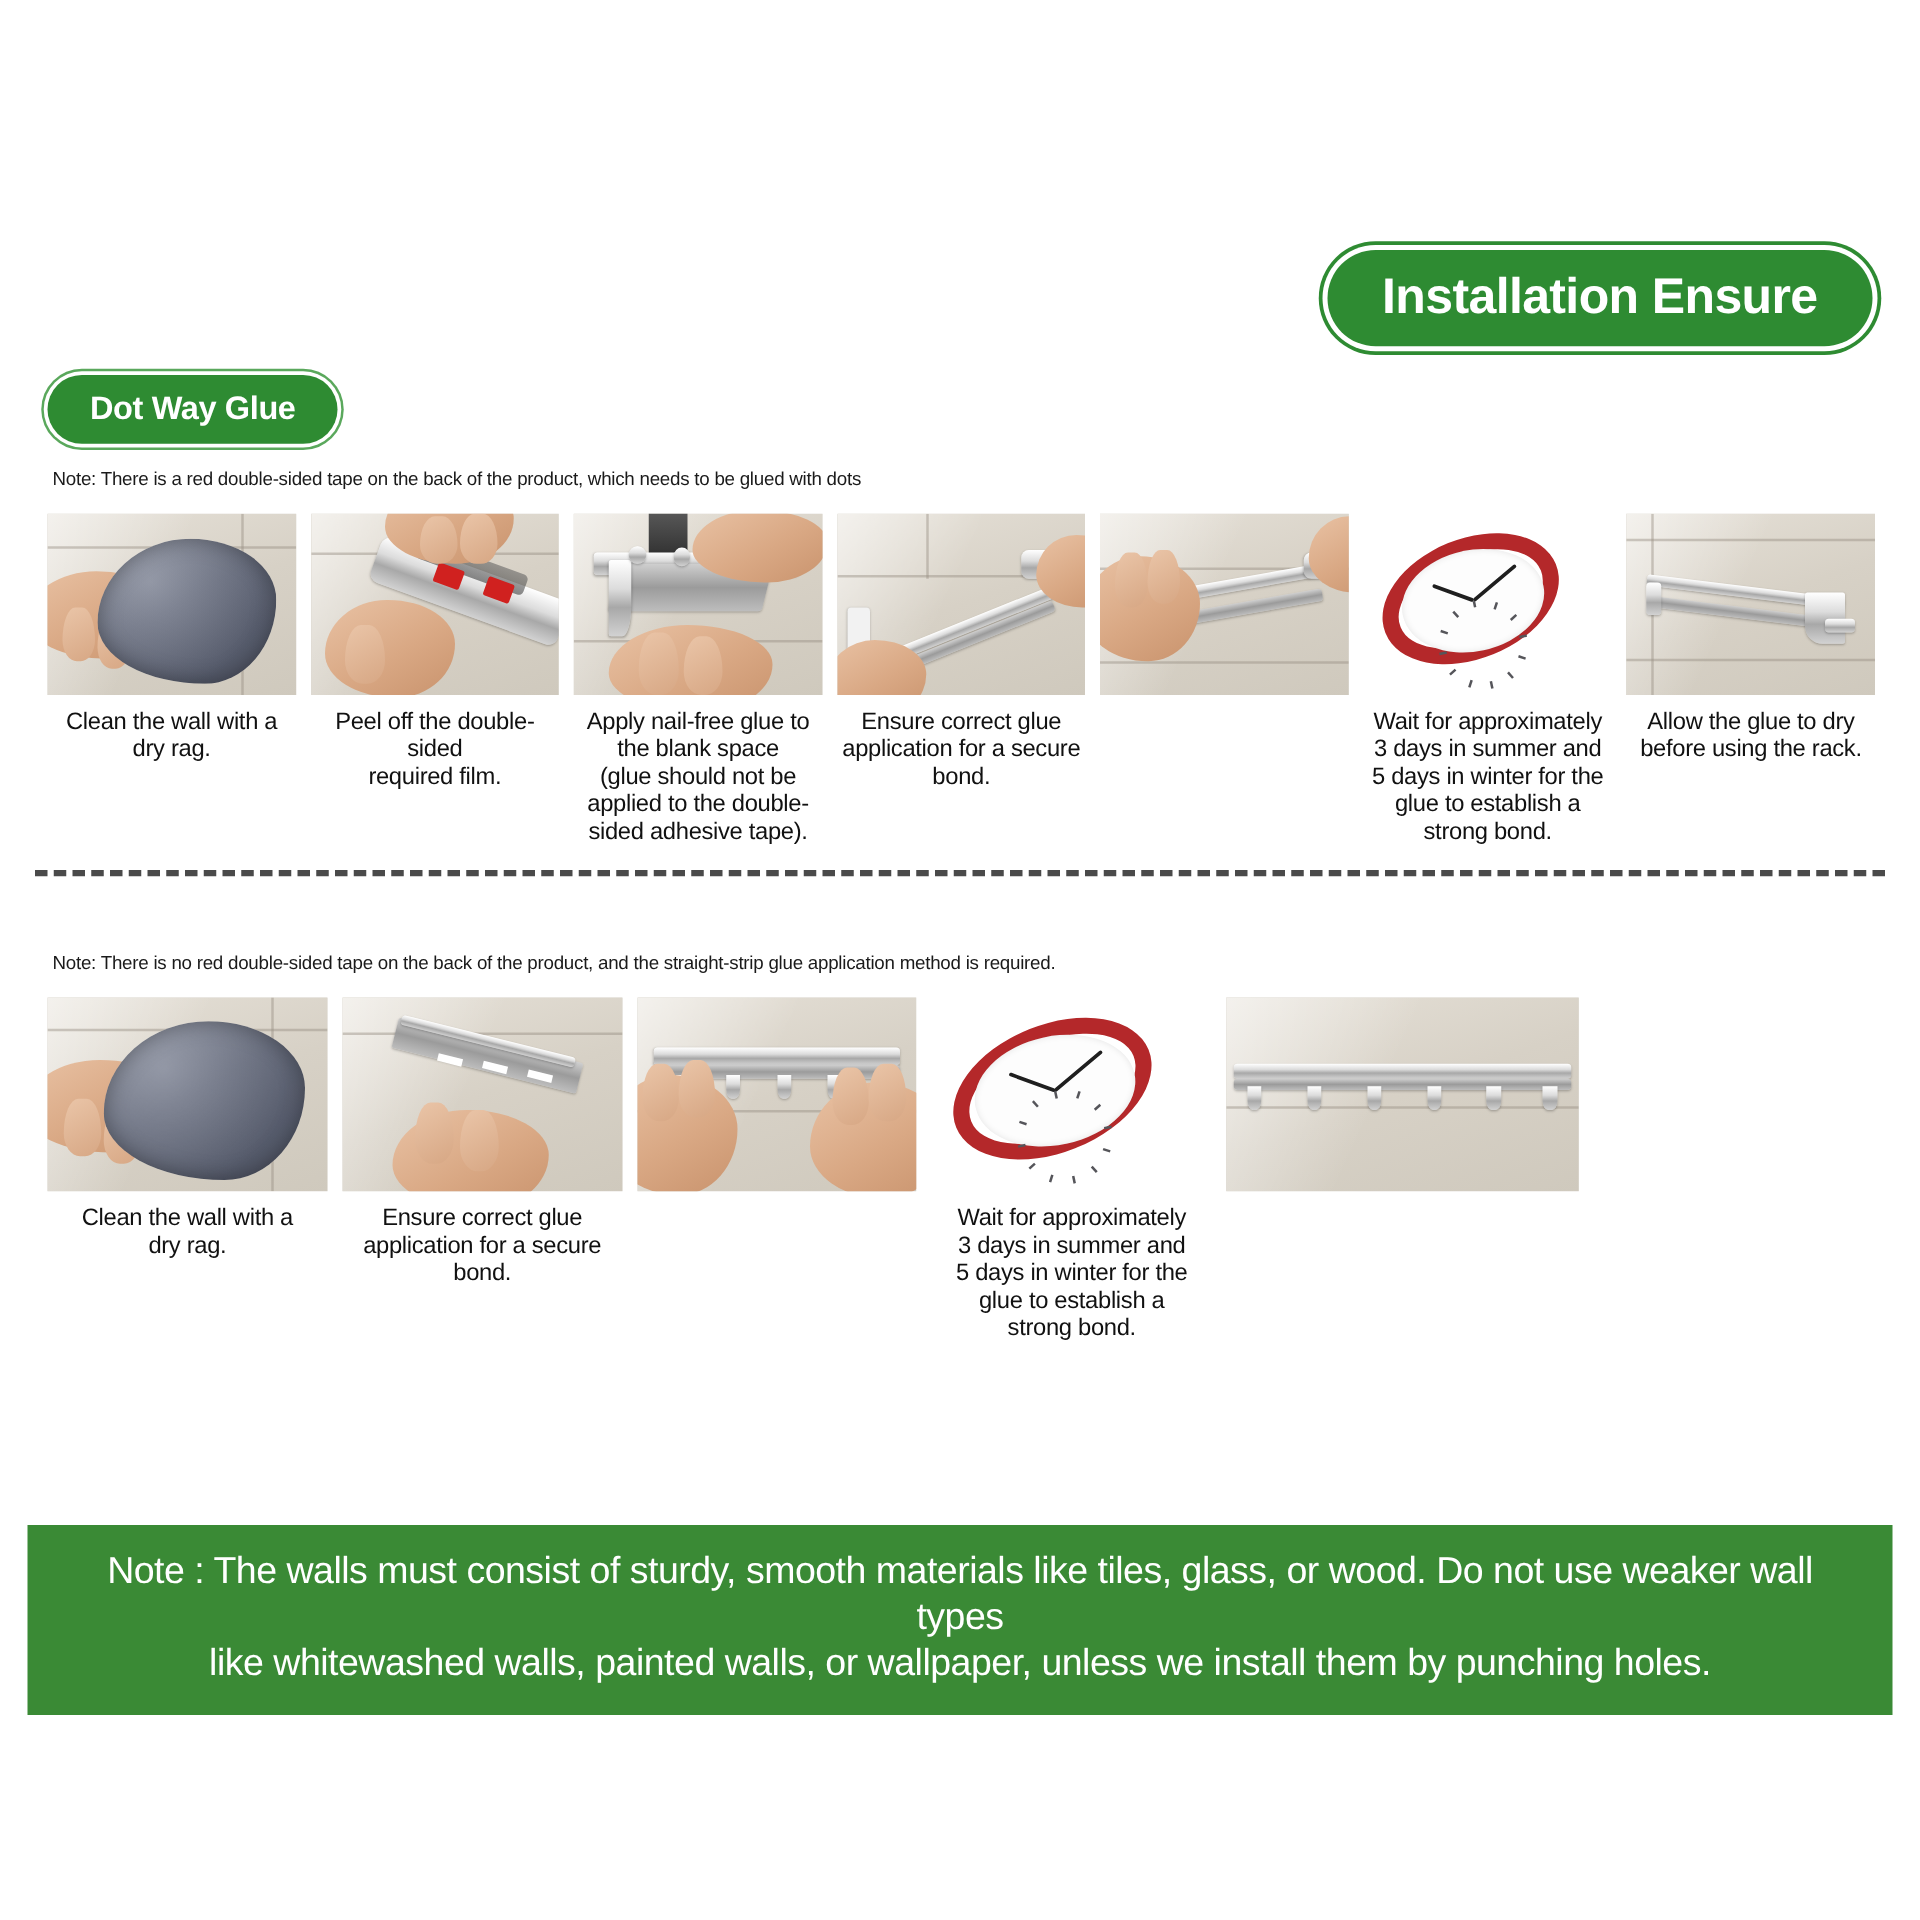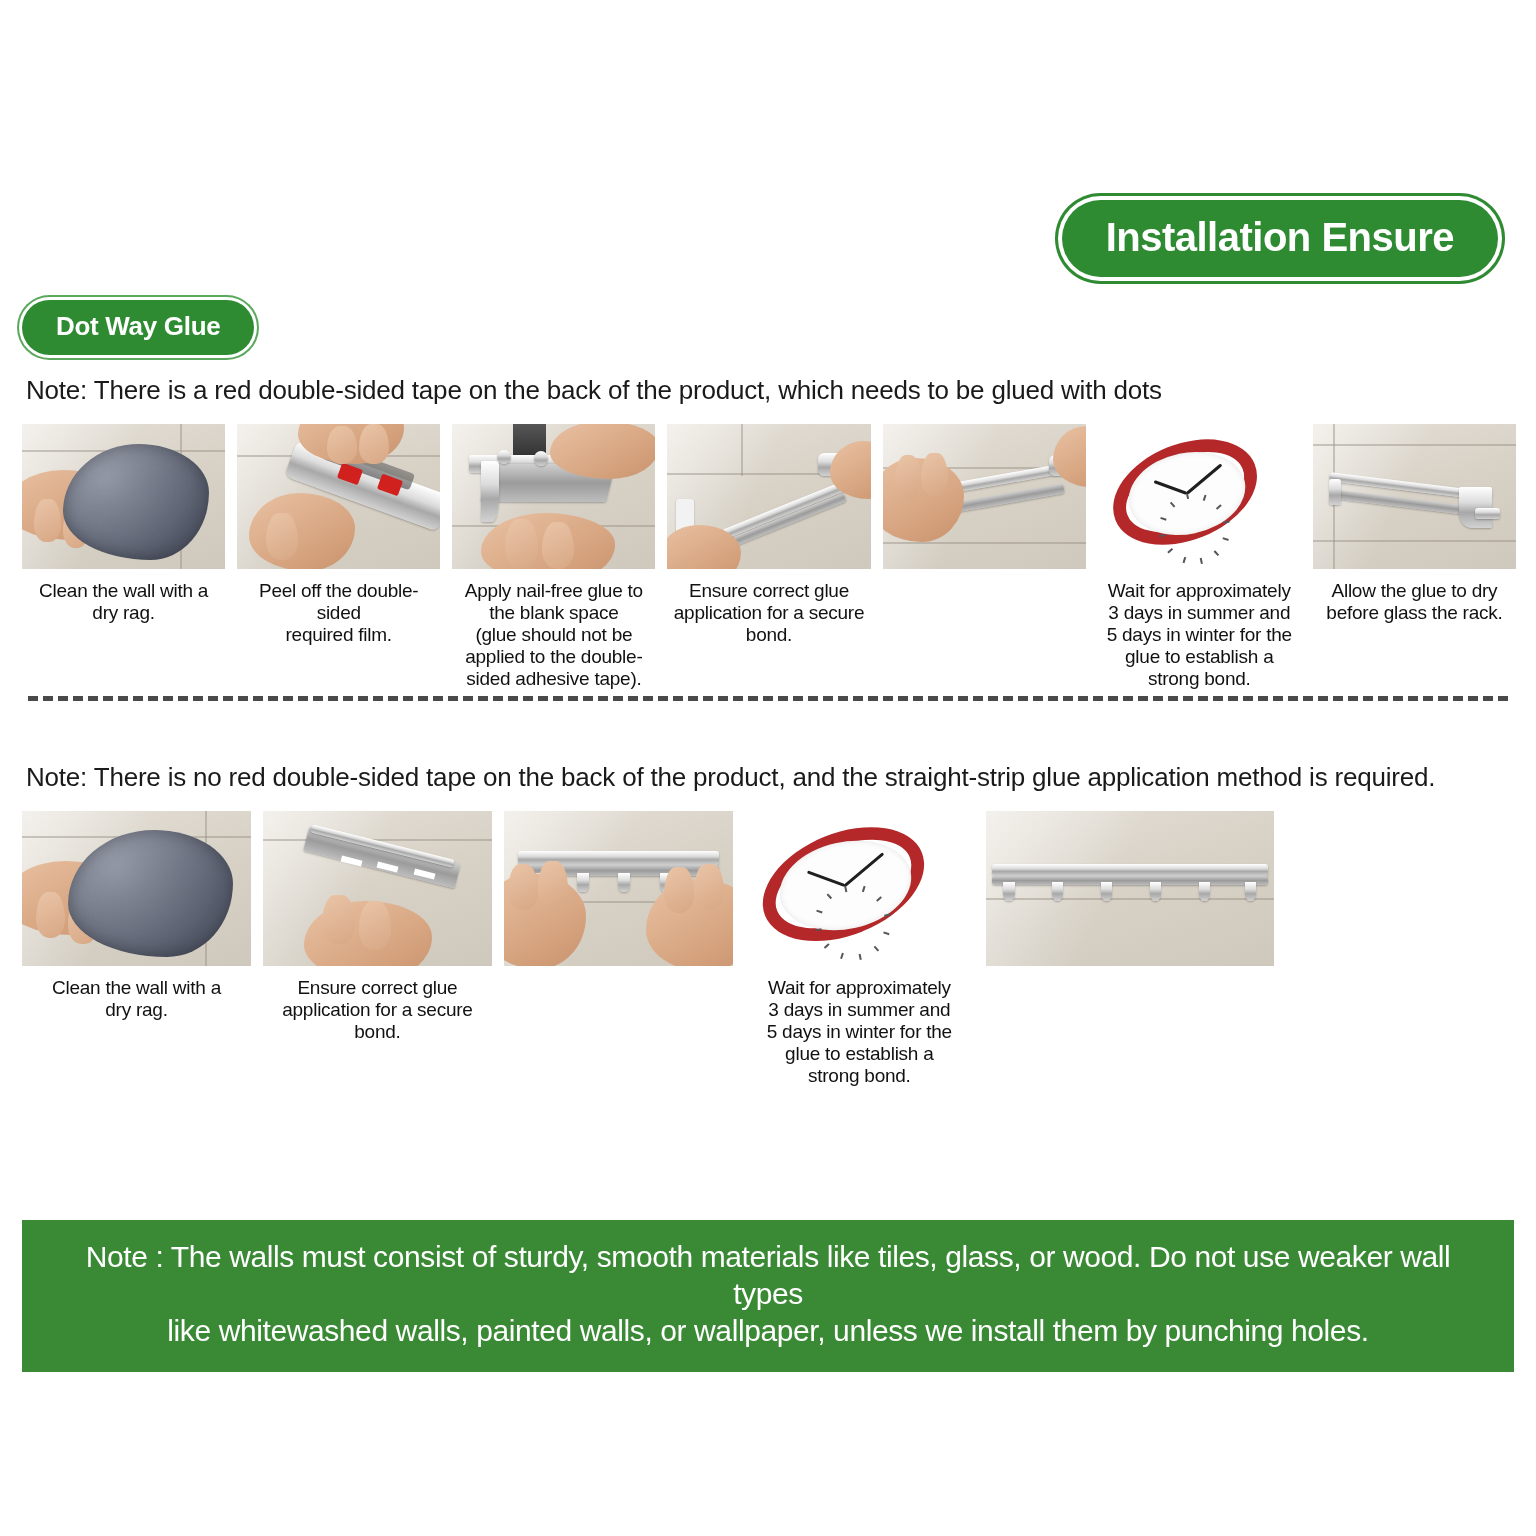--- a/index.html
+++ b/index.html
@@ -61,32 +61,32 @@
     border-radius: 34px;
     padding: 12px 34px 14px 34px;
     font-size: 26px;
     font-weight: 700;
     letter-spacing: -0.3px;
     box-shadow: 0 0 0 3px #ffffff, 0 0 0 5px #5aa85c;
     line-height: 1.1;
   }
 
   .note-line {
-    font-size: 26px;
+    font-size: 15px;
     color: #1a1a1a;
     letter-spacing: -0.2px;
     white-space: nowrap;
   }
 
   
   .section { position: absolute; left: 0; right: 0; }
   #section-dot      { top: 300px; }
   #section-straight { top: 742px; }
 
-  .section-inner { padding: 0 14px; }
+  .section-inner { padding: 0 30px; }
 
   .badge-row { padding-left: 8px; }
   .note-row  { padding-left: 12px; margin-top: 20px; }
 
   
   .steps {
     display: flex;
     margin-top: 18px;
     padding-left: 2px;
   }
@@ -395,21 +395,21 @@
           <div class="tile-line h" style="top:14%"></div>
           <div class="tile-line h" style="top:80%"></div>
           <div class="tile-line v" style="left:10%"></div>
           <div class="metal" style="left:8%; top:40%; width:80%; height:6%; transform:rotate(7deg);"></div>
           <div class="metal dark" style="left:9%; top:52%; width:78%; height:6%; transform:rotate(7deg);"></div>
           <div class="metal" style="left:8%; top:38%; width:6%; height:18%;"></div>
           <div class="metal" style="left:72%; top:44%; width:16%; height:28%; border-radius:2px 2px 2px 14px;"></div>
           <div class="metal" style="left:80%; top:58%; width:12%; height:8%;"></div>
         </div>
         <div class="step-caption">Allow the glue to dry
-before glass the rack.</div>
+before using the rack.</div>
       </div>
 
     </div>
   </div>
 </div>
 
 <div class="divider"></div>
 
 <div class="section" id="section-straight">
   <div class="section-inner">

